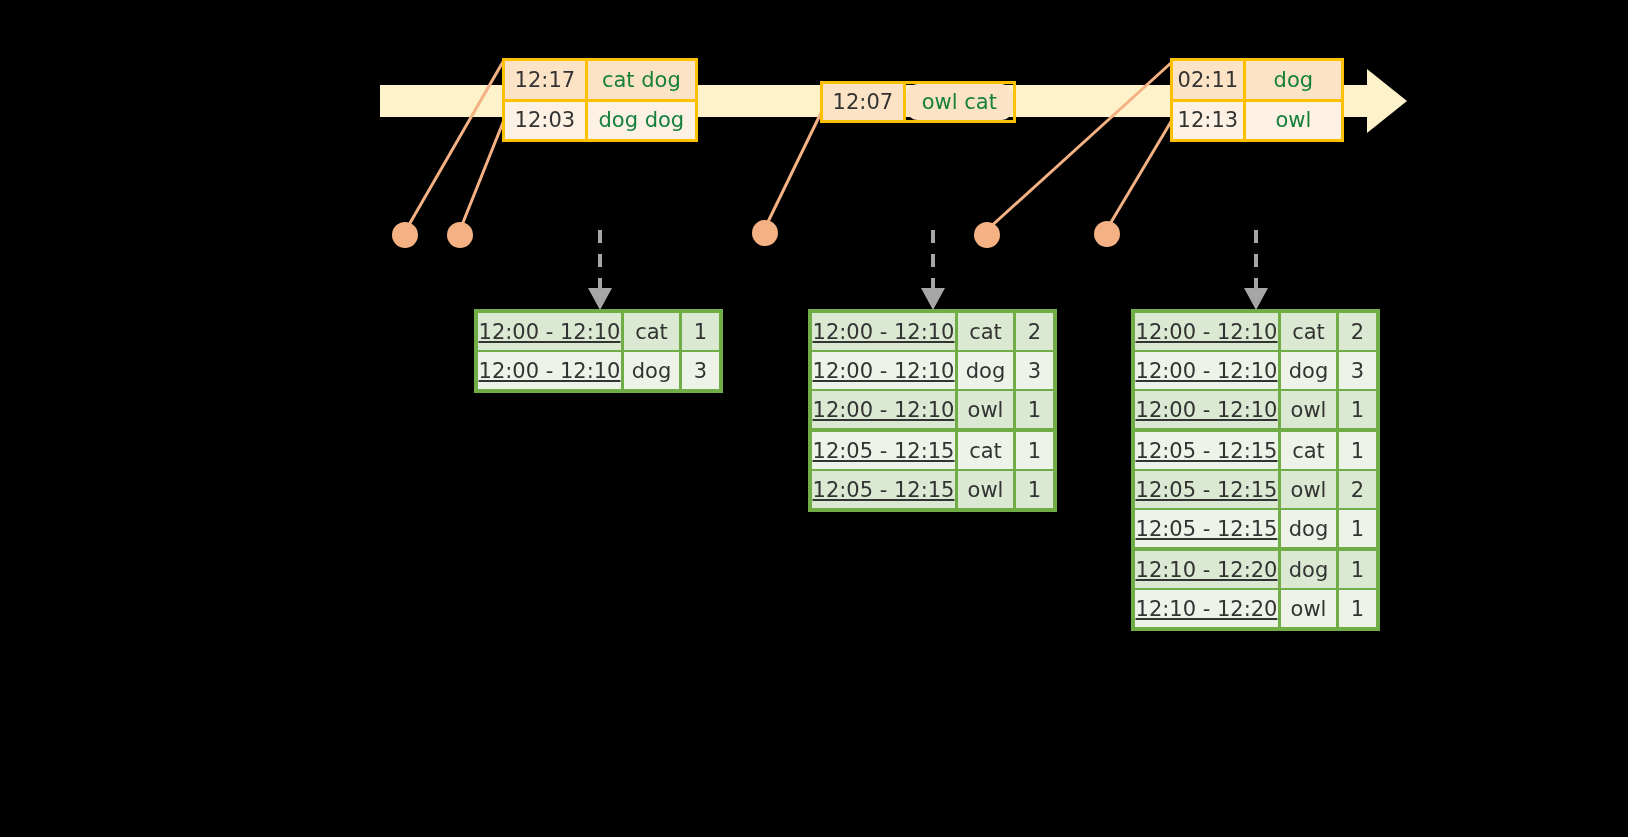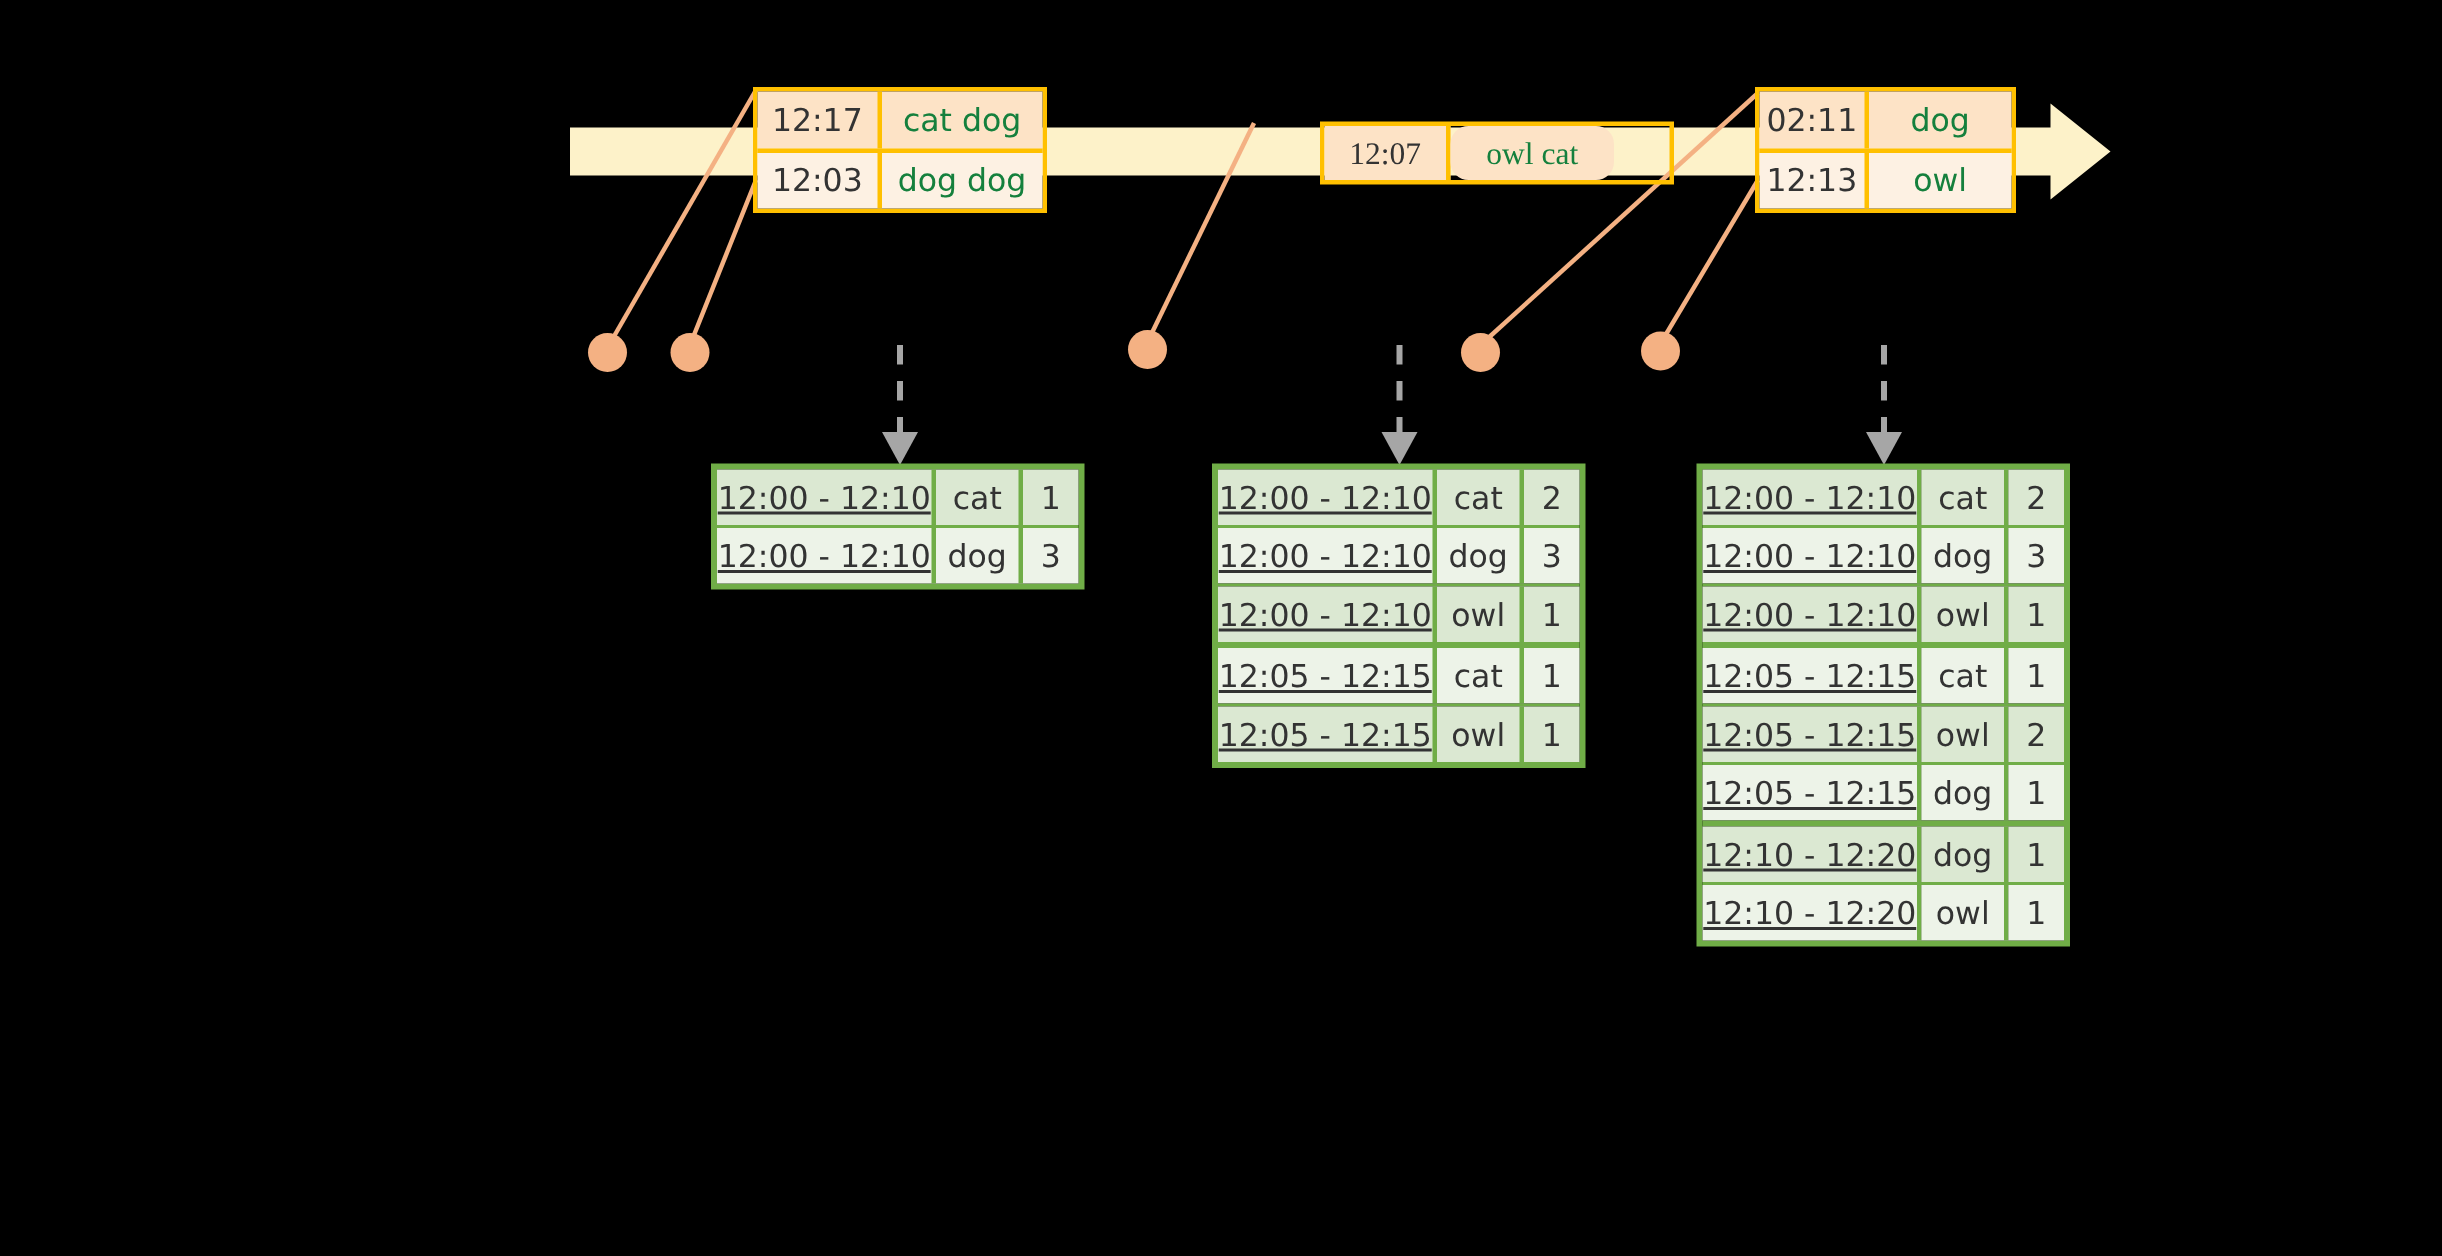--- a/index.html
+++ b/index.html
@@ -87,21 +87,21 @@
     <div class="ev-row">
       <div class="ev-time shade-a" style="width:84px;">12:17</div>
       <div class="ev-val  shade-a" style="width:109px;">cat dog</div>
     </div>
     <div class="ev-row">
       <div class="ev-time shade-b" style="width:84px;">12:03</div>
       <div class="ev-val  shade-b" style="width:109px;">dog dog</div>
     </div>
   </div>
 
-  <div class="ev-box" style="left:880px;top:81px;width:236px;height:42px;font-family:Liberation Serif, serif;">
+  <div class="ev-box" style="left:820px;top:81px;width:196px;height:42px;">
     <div class="ev-row">
       <div class="ev-time shade-a" style="width:84px;">12:07</div>
       <div class="ev-val  shade-a" style="width:109px;border-radius:12px;">owl cat</div>
     </div>
   </div>
 
   <div class="ev-box" style="left:1170px;top:58px;width:174px;height:84px;">
     <div class="ev-row">
       <div class="ev-time shade-a" style="width:74px;">02:11</div>
       <div class="ev-val  shade-a" style="width:97px;">dog</div>

